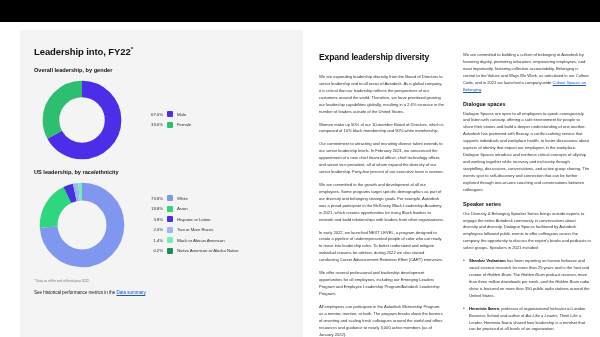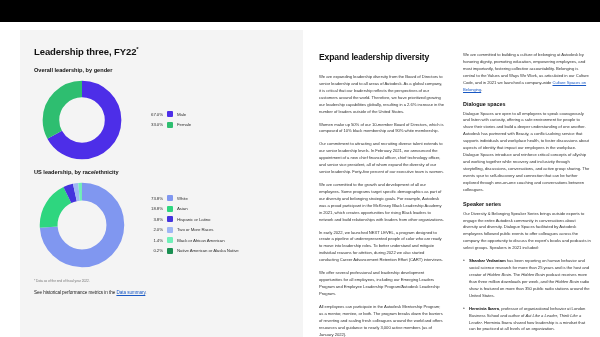--- a/index.html
+++ b/index.html
@@ -56,21 +56,21 @@
 </head>
 <body>
 
 <div class="topbar"></div>
 
 <div class="page">
 
   <div class="data-panel">
 
     <div class="panel-title">
-      <span>Leadership three, FY22</span><sup>*</sup>
+      <span>Leadership into, FY22</span><sup>*</sup>
     </div>
 
     <div>
       <div class="chart-sub">Overall leadership, by gender</div>
       <div class="chart-row">
         <div class="donut-wrap">
           <svg class="donut" width="82" height="82" viewBox="0 0 42 42">
             <g id="donut1" transform="rotate(-90 21 21)">
                 <circle cx="21" cy="21" r="15.915" fill="none" stroke="#4d2ee8" stroke-width="8.5" stroke-dasharray="66.998 32.999" stroke-dashoffset="0.000"></circle>
                 <circle cx="21" cy="21" r="15.915" fill="none" stroke="#2ebe70" stroke-width="8.5" stroke-dasharray="32.999 66.998" stroke-dashoffset="-66.998"></circle>

